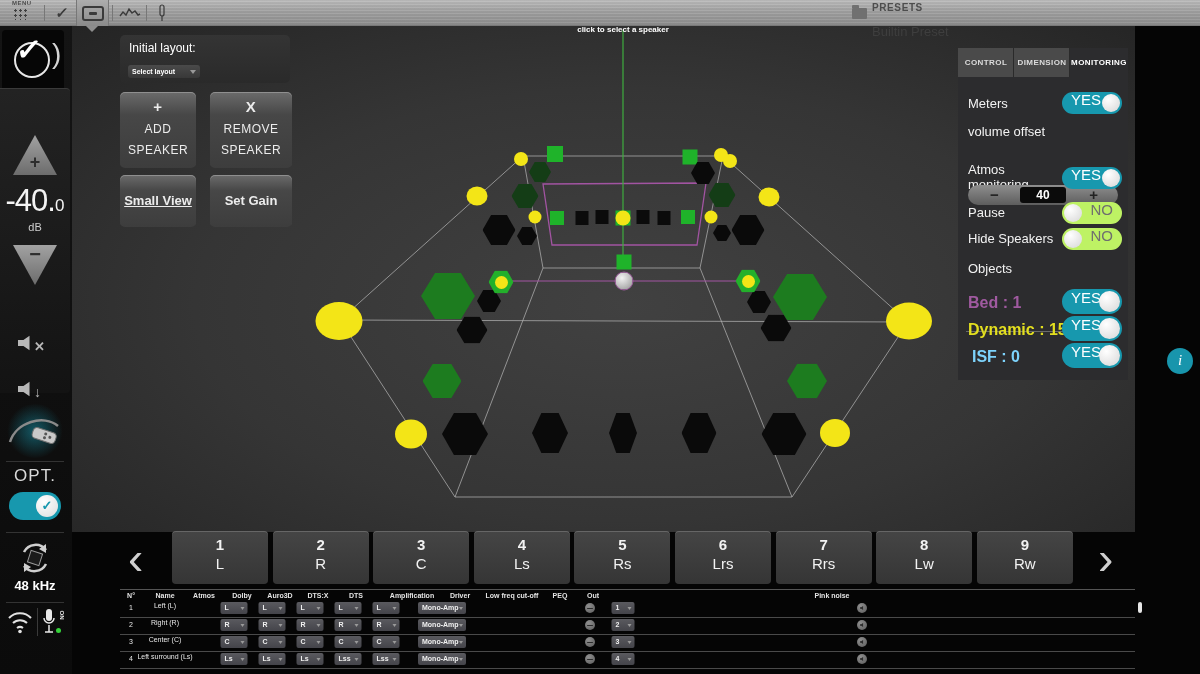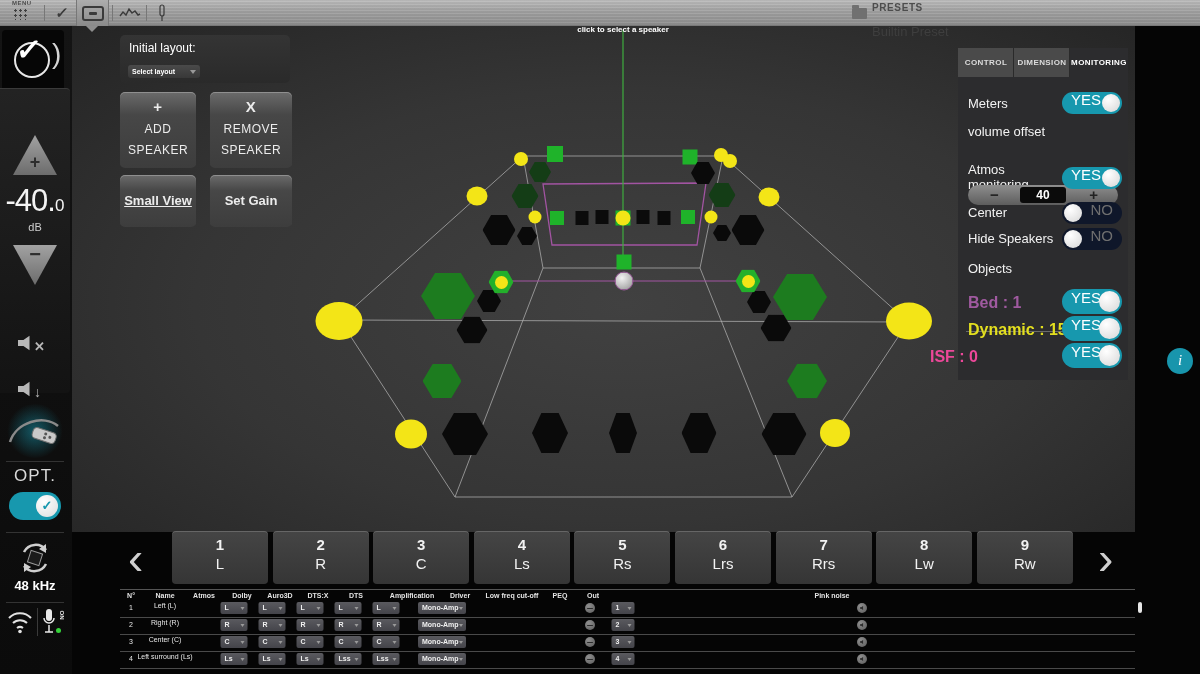--- a/index.html
+++ b/index.html
@@ -94,21 +94,21 @@
   #smallview-btn{left:120px;text-decoration:underline;} #setgain-btn{left:210px;width:82px;}
 
   
   #rpanel{left:958px;top:48px;width:170px;height:332px;background:#2c2c2e;}
   .rtab{position:absolute;top:0;height:29px;font-size:8px;font-weight:bold;color:#dcdcdc;letter-spacing:.4px;
     display:flex;align-items:center;justify-content:center;background:#4a4a4a;box-shadow:inset -1px 0 0 #2a2a2a;}
   .rtab.active{background:#2c2c2e;color:#fff;box-shadow:none;}
   .rlabel{position:absolute;color:#f2f2f2;font-size:13px;}
   .toggle{position:absolute;width:60px;border-radius:12px;}
   .toggle.on{background:#1798ae;}
-  .toggle.off{background:#0f172a;}
+  .toggle.off{background:#bef264;}
   .toggle .txt{position:absolute;top:0;bottom:8px;display:flex;align-items:center;font-size:15px;font-weight:normal;}
   .toggle.on .txt{left:9px;color:#fff;}
   .toggle.off .txt{right:9px;color:#6f6f6f;}
   .toggle .knob{position:absolute;top:2px;border-radius:50%;background:radial-gradient(circle at 35% 30%,#fff,#d6d6d6);}
   .toggle.on .knob{right:2px;}
   .toggle.off .knob{left:2px;}
   #stepper{left:968px;top:185px;width:150px;height:20px;border-radius:10px;background:linear-gradient(180deg,#8e8e8e,#5d5d5d);}
   #stepper .minus,#stepper .plus{position:absolute;top:0;height:20px;line-height:19px;color:#222;font-size:15px;font-weight:bold;}
   #stepper .minus{left:22px;} #stepper .plus{right:20px;}
   #stepper .valbox{position:absolute;left:52px;top:2px;width:46px;height:16px;background:#0b0b0b;border-radius:3px;
@@ -342,21 +342,21 @@
     <div id="rtabs">
         <div class="rtab" style="left: 0px; width: 56px;">CONTROL</div>
         <div class="rtab" style="left: 56px; width: 56px;">DIMENSION</div>
         <div class="rtab active" style="left: 112px; width: 58px;">MONITORING</div>
       </div>
     <div class="rlabel" style="left:10px;top:48px">Meters</div>
     <div class="rlabel" style="left:10px;top:76px">volume offset</div>
     <div class="rlabel" style="left:10px;top:114px">
       <span>Atmos</span><br><span>monitoring</span>
     </div>
-    <div class="rlabel" style="left:10px;top:157px">Center</div>
+    <div class="rlabel" style="left:10px;top:157px">Pause</div>
     <div class="rlabel" style="left:10px;top:183px">Hide Speakers</div>
     <div class="rlabel" style="left:10px;top:213px">Objects</div>
   </div>
   <div class="abs" id="stepper">
     <span class="minus">−</span>
     <span class="valbox">40</span>
     <span class="plus">+</span>
   </div>
   <div class="abs" id="objects-divider"></div>
   <div class="abs" id="info-btn">i</div>
@@ -506,18 +506,18 @@
     <div class="abs obj-label" style="left: 968px; top: 294px; color: rgb(160, 90, 160);">Bed : 1</div>
     <div class="toggle on" style="left: 1062px; top: 289px; height: 25px; border-radius: 12.5px;">
       <span class="txt">YES</span>
       <span class="knob" style="width: 21px; height: 21px;"></span>
     </div>
     <div class="abs obj-label" style="left: 968px; top: 321px; color: rgb(227, 223, 31);">Dynamic : 15</div>
     <div class="toggle on" style="left: 1062px; top: 316px; height: 25px; border-radius: 12.5px;">
       <span class="txt">YES</span>
       <span class="knob" style="width: 21px; height: 21px;"></span>
     </div>
-    <div class="abs obj-label" style="left: 930px; top: 348px; color: #ec4899;">ISF : 0</div>
+    <div class="abs obj-label" style="left: 972px; top: 348px; color: #7dd3fc;">ISF : 0</div>
     <div class="toggle on" style="left: 1062px; top: 343px; height: 25px; border-radius: 12.5px;">
       <span class="txt">YES</span>
       <span class="knob" style="width: 21px; height: 21px;"></span>
     </div>
   </div>
 
 </body></html>

